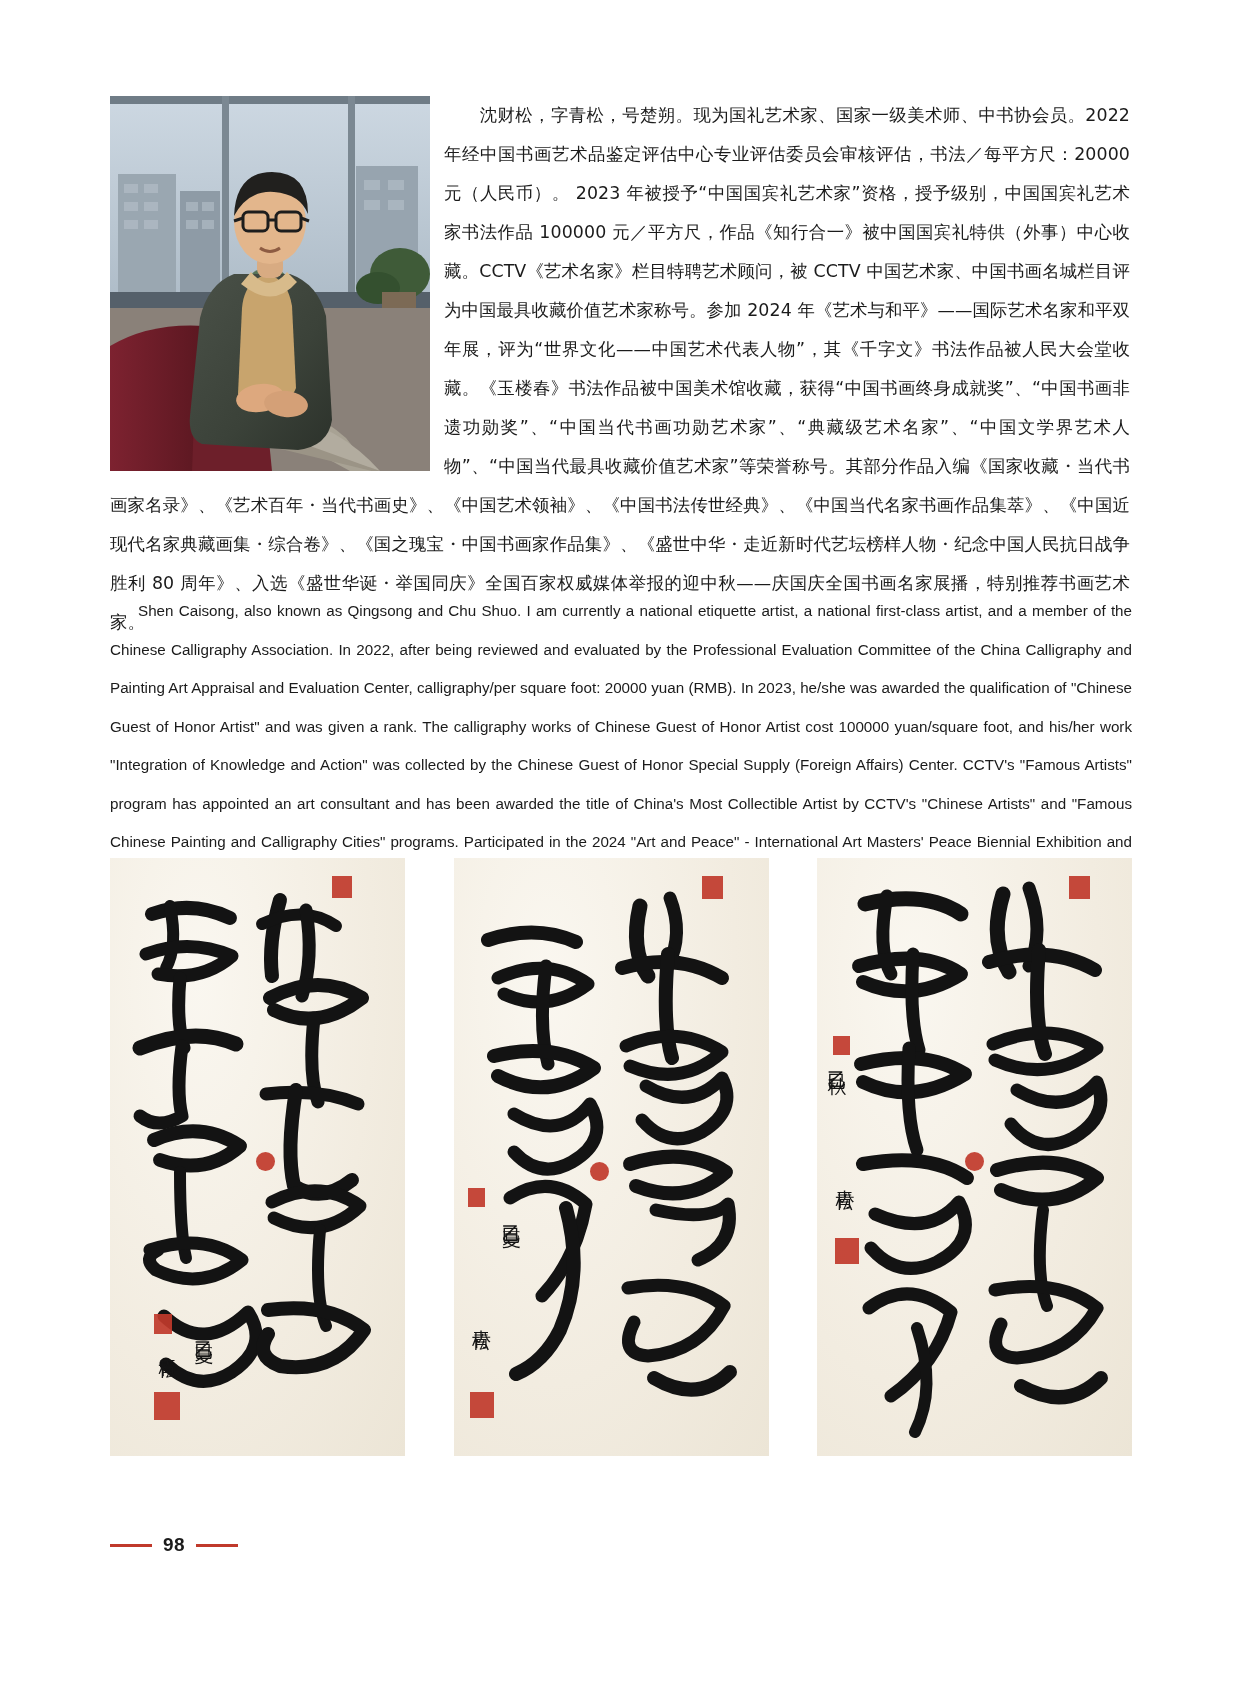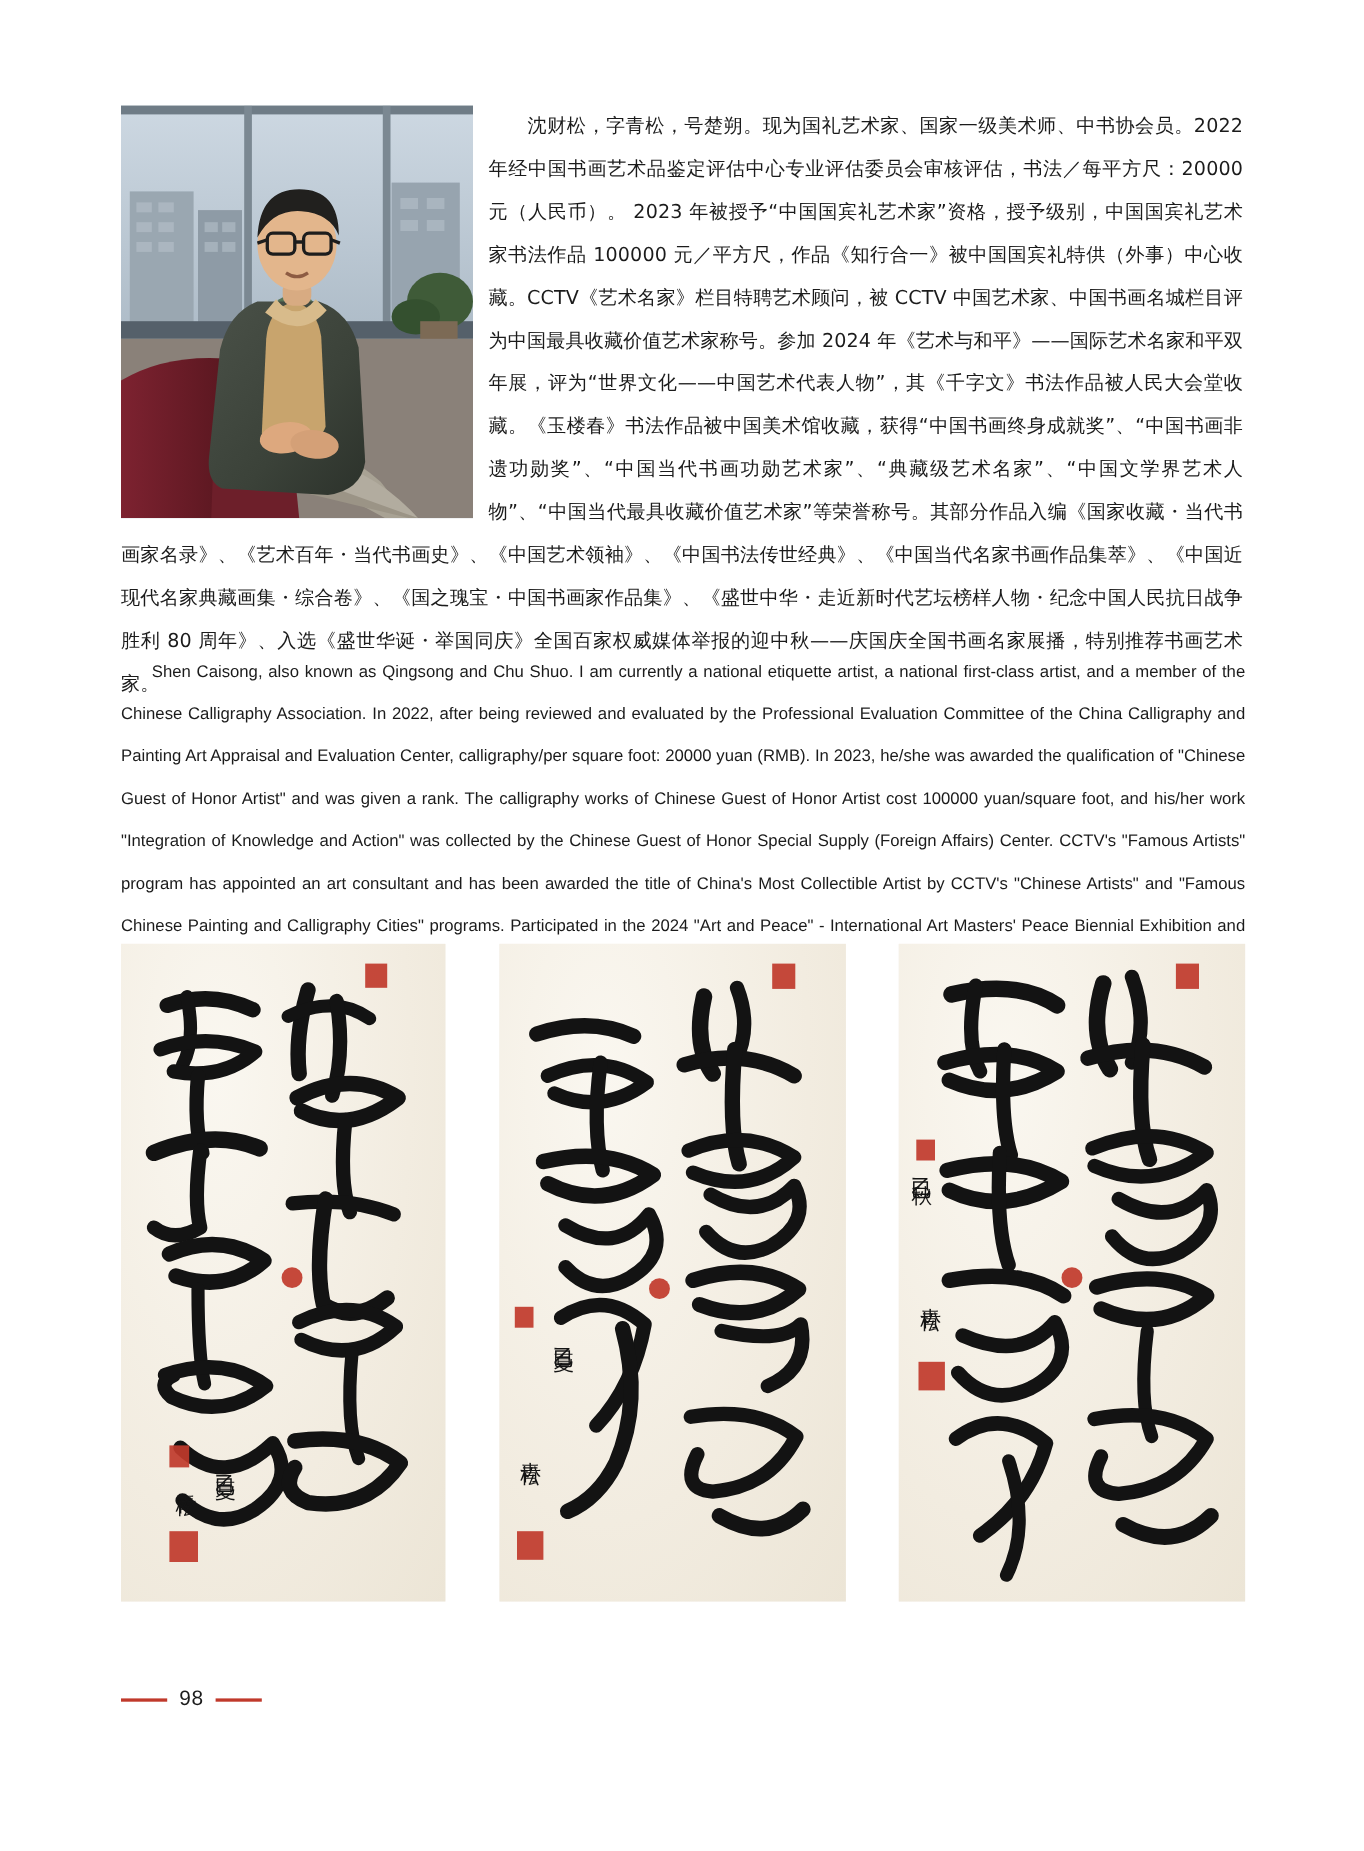--- a/index.html
+++ b/index.html
@@ -114,20 +114,21 @@
 
   
   .footer {
     position: absolute;
     left: 110px;
     top: 1532px;
     width: 300px;
     display: flex;
     align-items: center;
     height: 26px;
+    font-weight: bold;
   }
   .footer .dash {
     width: 42px;
     height: 3px;
     background: #c0392b;
   }
   .footer .pageno {
     font-family: "Liberation Sans", sans-serif;
     font-size: 19px;
     color: #1b1b1b;

